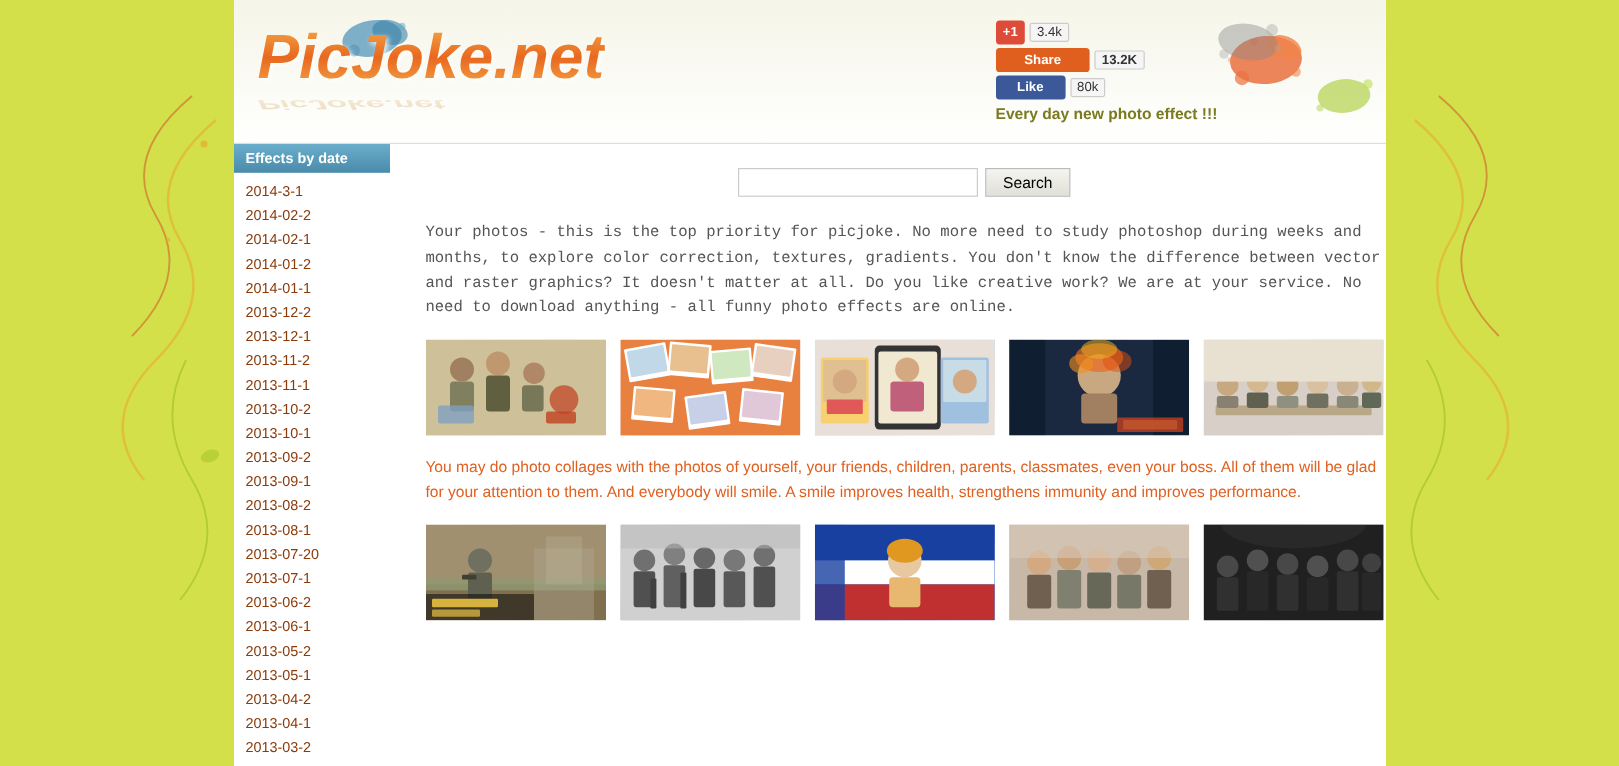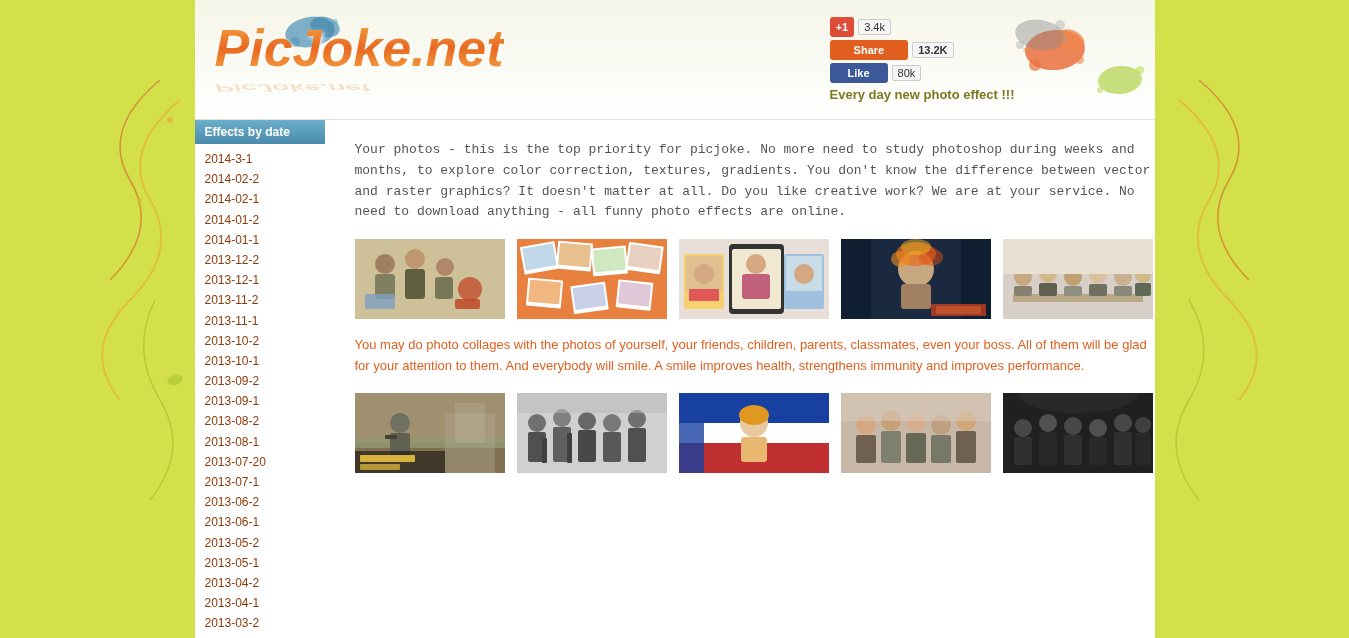--- a/index.html
+++ b/index.html
@@ -387,20 +387,24 @@
           <a class="sidebar-link">2013-05-1</a>
           <a class="sidebar-link">2013-04-2</a>
           <a class="sidebar-link">2013-04-1</a>
           <a class="sidebar-link">2013-03-2</a>
           <a class="sidebar-link">2013-03-1</a>
         </div>
       </div>
 
       <div class="main-content">
 
+        <div class="search-bar">
+          <input class="search-input" type="text" style="">
+          <button class="search-button">Search</button>
+        </div>
 
         <p class="description-text">Your photos - this is the top priority for picjoke. No more need to study photoshop during weeks and months, to explore color correction, textures, gradients. You don't know the difference between vector and raster graphics? It doesn't matter at all. Do you like creative work? We are at your service. No need to download anything - all funny photo effects are online.</p>
 
         <div class="photo-grid">
 
           <div class="photo-thumb">
             <div class="photo-inner thumb-1">
               <svg width="150" height="80" viewBox="0 0 150 80" xmlns="http://www.w3.org/2000/svg">
                 <rect width="150" height="80" fill="#c8b890"></rect>
                 <rect x="0" y="0" width="150" height="80" fill="#d4c8a0" opacity="0.5"></rect>

